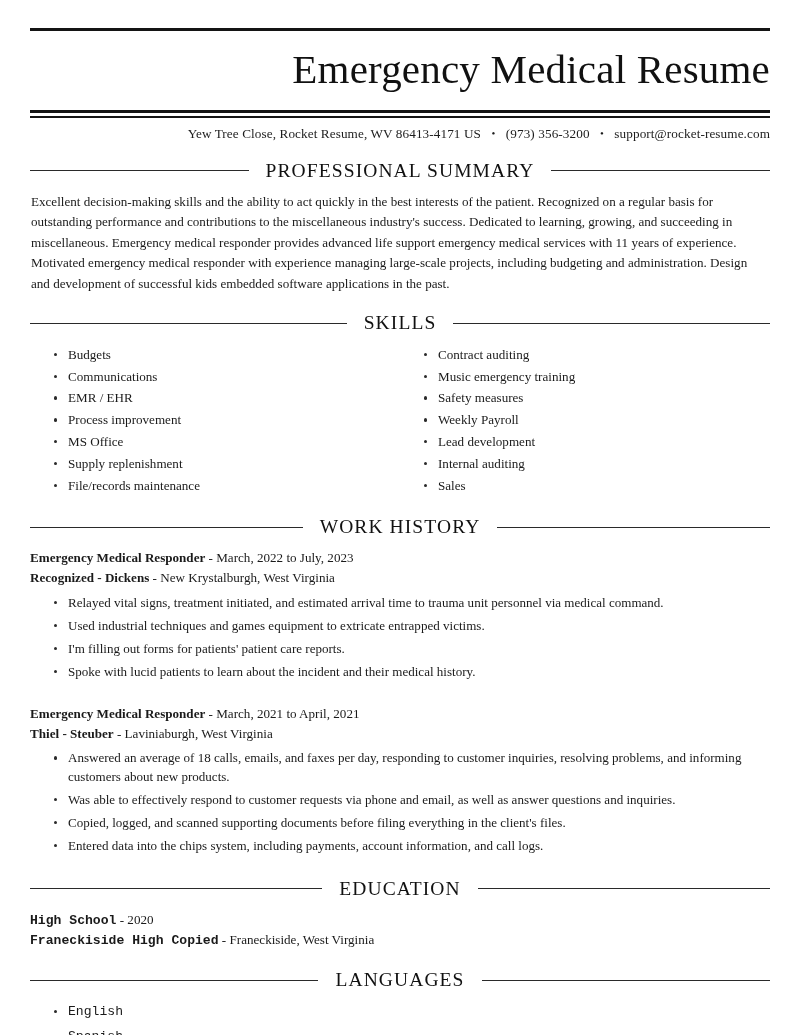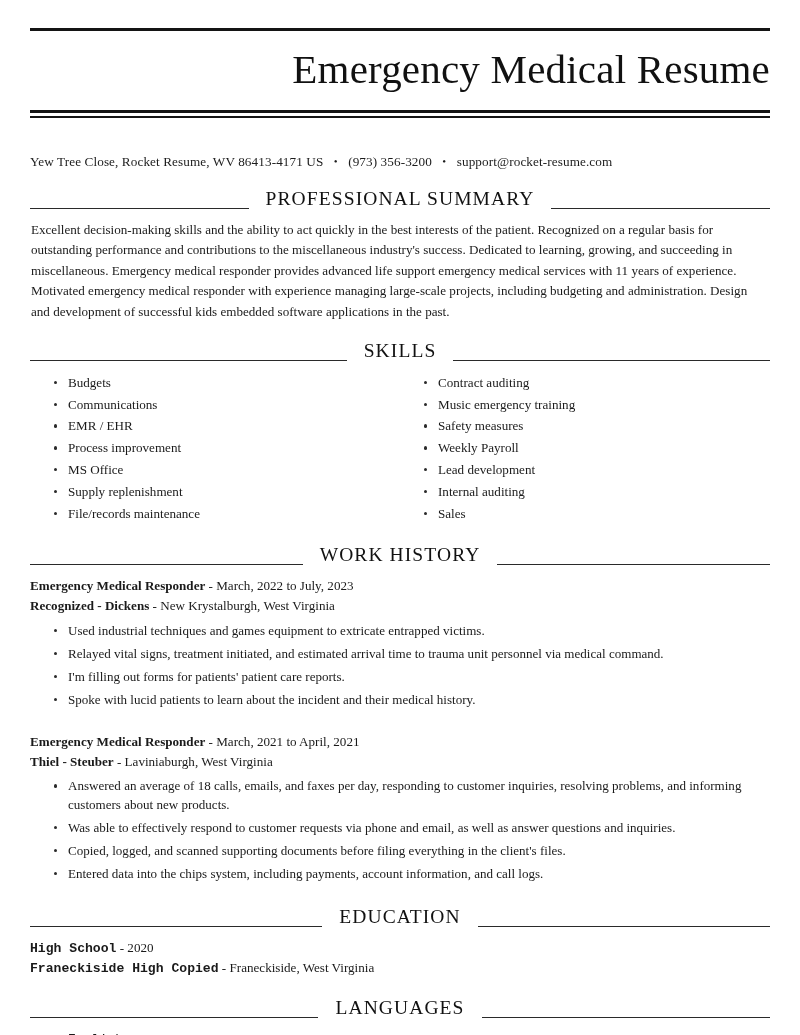--- a/index.html
+++ b/index.html
@@ -40,37 +40,37 @@
     text-align: right;
     font-size: 41px;
     font-weight: 400;
     letter-spacing: 0.2px;
     line-height: 1.05;
     color: #111111;
     padding: 17px 0 19px 0;
     margin: 0;
   }
   .contact-line {
-    text-align: left;
+    text-align: right;
     font-size: 13.2px;
     color: #1c1c1c;
-    padding-top: 36px;
+    padding-top: 8px;
     letter-spacing: 0.1px;
   }
   .contact-sep {
     display: inline-block;
     padding: 0 7px;
     font-size: 11px;
     vertical-align: 1px;
   }
 
   
   .section-head {
     display: flex;
-    align-items: flex-end;
+    align-items: center;
     margin-top: 19px;
     margin-bottom: 11px;
   }
   .section-head .rule {
     flex: 1 1 auto;
     height: 0;
     border-top: 1.4px solid #2a2a2a;
   }
   .section-head .title {
     flex: 0 0 auto;
@@ -255,22 +255,22 @@
   </div>
 
   <div class="job">
     <div class="job-line">
       <span class="strong">Emergency Medical Responder</span><span> - </span><span>March, 2022 to July, 2023</span>
     </div>
     <div class="job-line">
       <span class="strong">Recognized - Dickens</span><span> - </span><span>New Krystalburgh, West Virginia</span>
     </div>
     <ul class="job-bullets">
+      <li>Relayed vital signs, treatment initiated, and estimated arrival time to trauma unit personnel via medical command.</li>
       <li>Used industrial techniques and games equipment to extricate entrapped victims.</li>
-      <li>Relayed vital signs, treatment initiated, and estimated arrival time to trauma unit personnel via medical command.</li>
       <li>I'm filling out forms for patients' patient care reports.</li>
       <li>Spoke with lucid patients to learn about the incident and their medical history.</li>
     </ul>
   </div>
 
   <div class="job">
     <div class="job-line">
       <span class="strong">Emergency Medical Responder</span><span> - </span><span>March, 2021 to April, 2021</span>
     </div>
     <div class="job-line">

